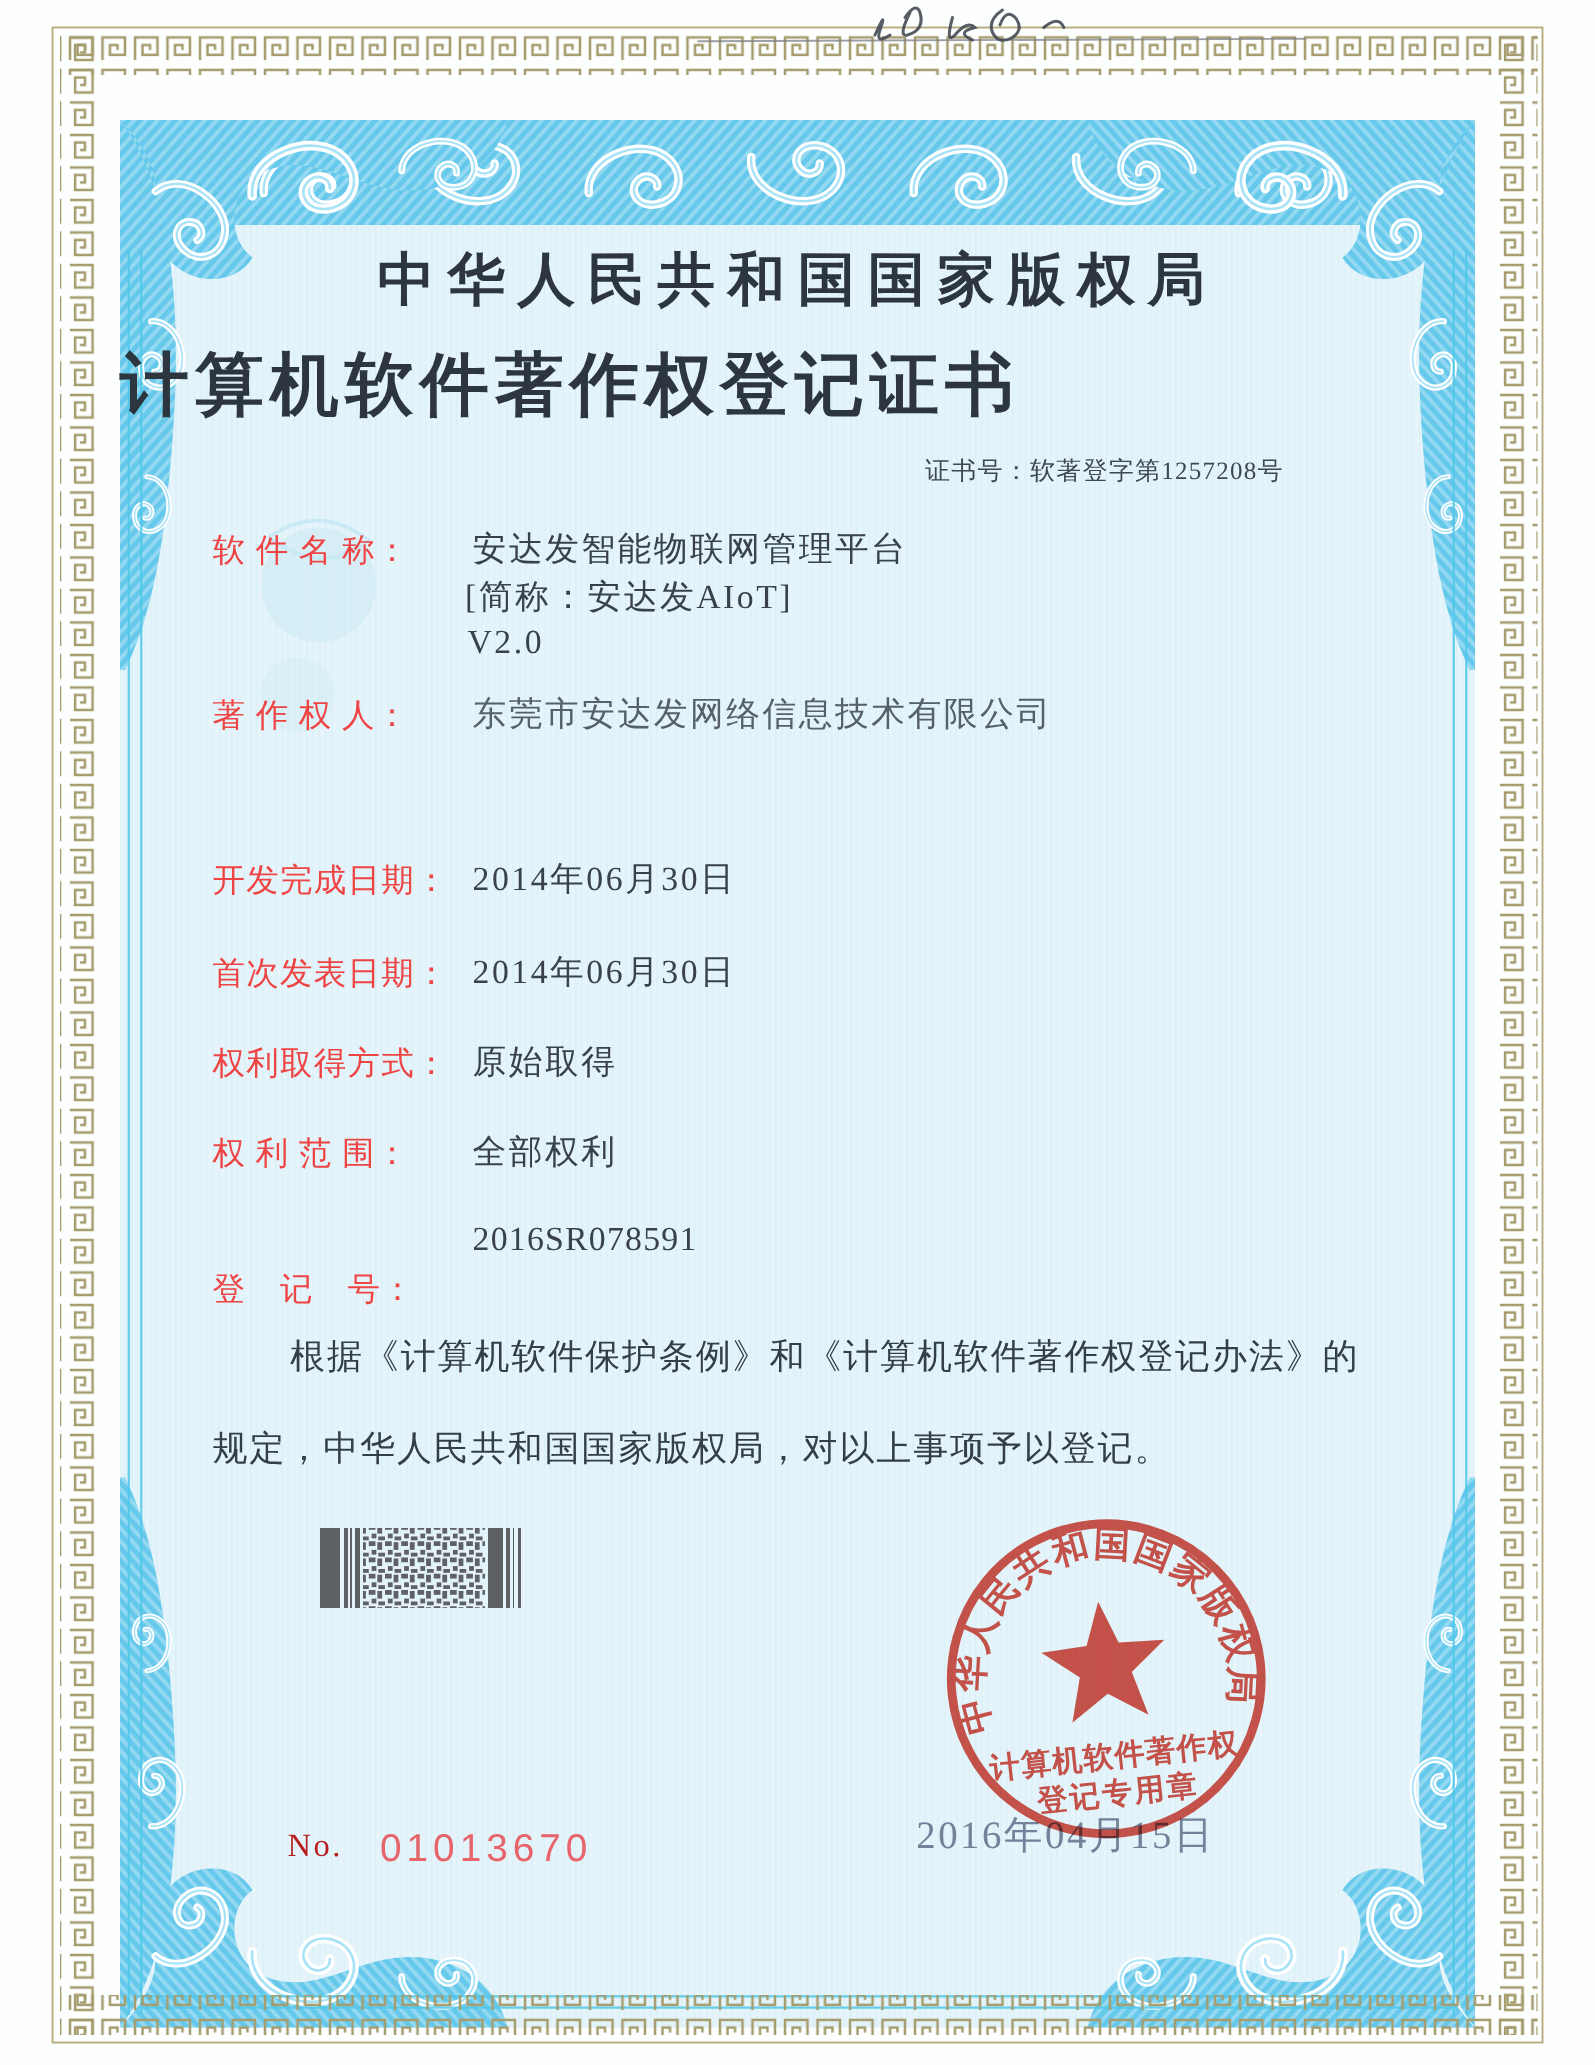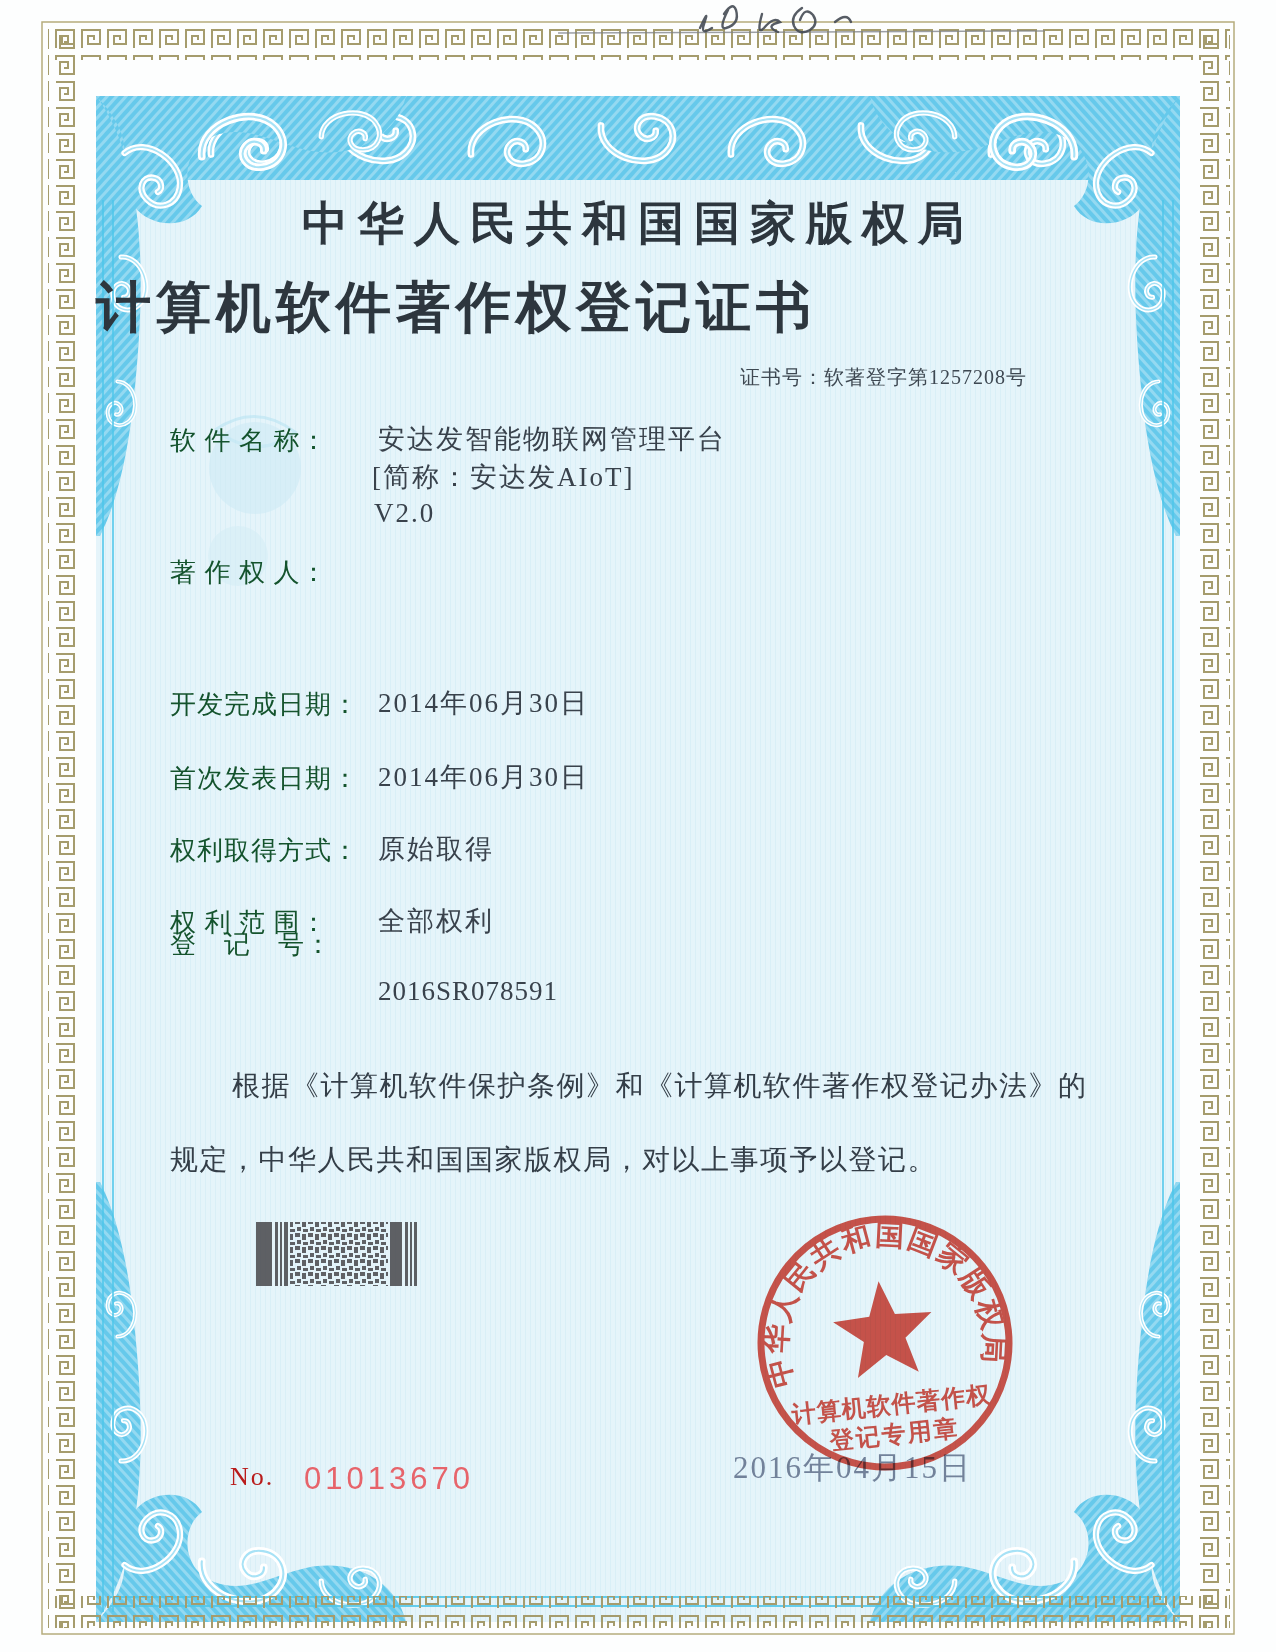--- a/index.html
+++ b/index.html
@@ -7,21 +7,21 @@
     position:relative;width:1276px;height:1652px;overflow:hidden;
     background:#fdfefe;
     font-family:"Liberation Serif","DejaVu Serif",serif;
     padding-left:28px;
   }
   .abs{position:absolute;}
   .t{position:absolute;color:#39424c;white-space:pre;line-height:1.15;}
   .authority{left:96px;width:1084px;text-align:center;top:198px;font-size:46px;font-weight:700;letter-spacing:10px;color:#2d363e;}
   .cert-title{left:96px;width:1084px;text-align:left;top:276px;font-size:55px;font-weight:700;letter-spacing:5px;color:#2d363e;}
   .certno{left:740px;top:366px;font-size:20px;color:#3e4852;display:flex;letter-spacing:1px;}
-  .lbl{font-size:26px;letter-spacing:1px;color:#14532d;}
+  .lbl{font-size:26px;letter-spacing:1px;color:#ef4444;}
   .val{font-size:27px;letter-spacing:2px;color:#39424c;text-align:center;}
   .row-label{left:170px;}
   .row-value{left:378px;}
   .stmt{left:170px;width:910px;font-size:28px;letter-spacing:1.5px;color:#343e48;}
   .no-label{left:230px;top:1462px;font-size:26px;color:#b91c1c;letter-spacing:2px;}
   .no-number{left:304px;top:1461px;font-size:31px;color:#e7646b;letter-spacing:4px;font-family:"Liberation Sans","DejaVu Sans",sans-serif;}
   .issue-date{left:733px;top:1450px;font-size:31px;color:#72829a;letter-spacing:2px;}
   svg{display:block;}
 </style>
 </head>
@@ -121,34 +121,35 @@
     <span>证书号：</span>
     <span>软著登字第1257208号</span>
   </div>
 
   <span class="t lbl row-label" style="top:426px">软 件 名 称：</span>
   <span class="t val row-value" style="top:424px">安达发智能物联网管理平台</span>
   <span class="t val" style="left:372px;top:462px">[简称：安达发AIoT]</span>
   <span class="t val" style="left:374px;top:498px">V2.0</span>
 
   <span class="t lbl row-label" style="top:558px">著 作 权 人：</span>
+  <span class="t val row-value" style="top:556px;color:#55606c">东莞市安达发网络信息技术有限公司</span>
 
   <span class="t lbl row-label" style="top:690px">开发完成日期：</span>
   <span class="t val row-value" style="top:688px">2014年06月30日</span>
 
   <span class="t lbl row-label" style="top:764px">首次发表日期：</span>
   <span class="t val row-value" style="top:762px">2014年06月30日</span>
 
   <span class="t lbl row-label" style="top:836px">权利取得方式：</span>
   <span class="t val row-value" style="top:834px">原始取得</span>
 
   <span class="t lbl row-label" style="top:908px">权 利 范 围：</span>
   <span class="t val row-value" style="top:906px">全部权利</span>
 
-  <span class="t lbl row-label" style="top:930px">登　记　号：</span>
+  <span class="t lbl row-label" style="top:1017px">登　记　号：</span>
   <span class="t val row-value" style="top:976px;letter-spacing:1px">2016SR078591</span>
 
   <div class="t stmt" style="top:1070px;padding-left:62px">根据《计算机软件保护条例》和《计算机软件著作权登记办法》的</div>
   <div class="t stmt" style="top:1144px">规定，中华人民共和国国家版权局，对以上事项予以登记。</div>
 
   <svg class="abs" style="left:256px;top:1220px" width="170" height="72" aria-hidden="true" shape-rendering="crispEdges">
     <defs>
       <pattern id="bc" patternUnits="userSpaceOnUse" width="13" height="13">
         <rect x="0" y="0" width="5" height="4" fill="#47474b"></rect>
         <rect x="7" y="1" width="4" height="6" fill="#47474b"></rect>

